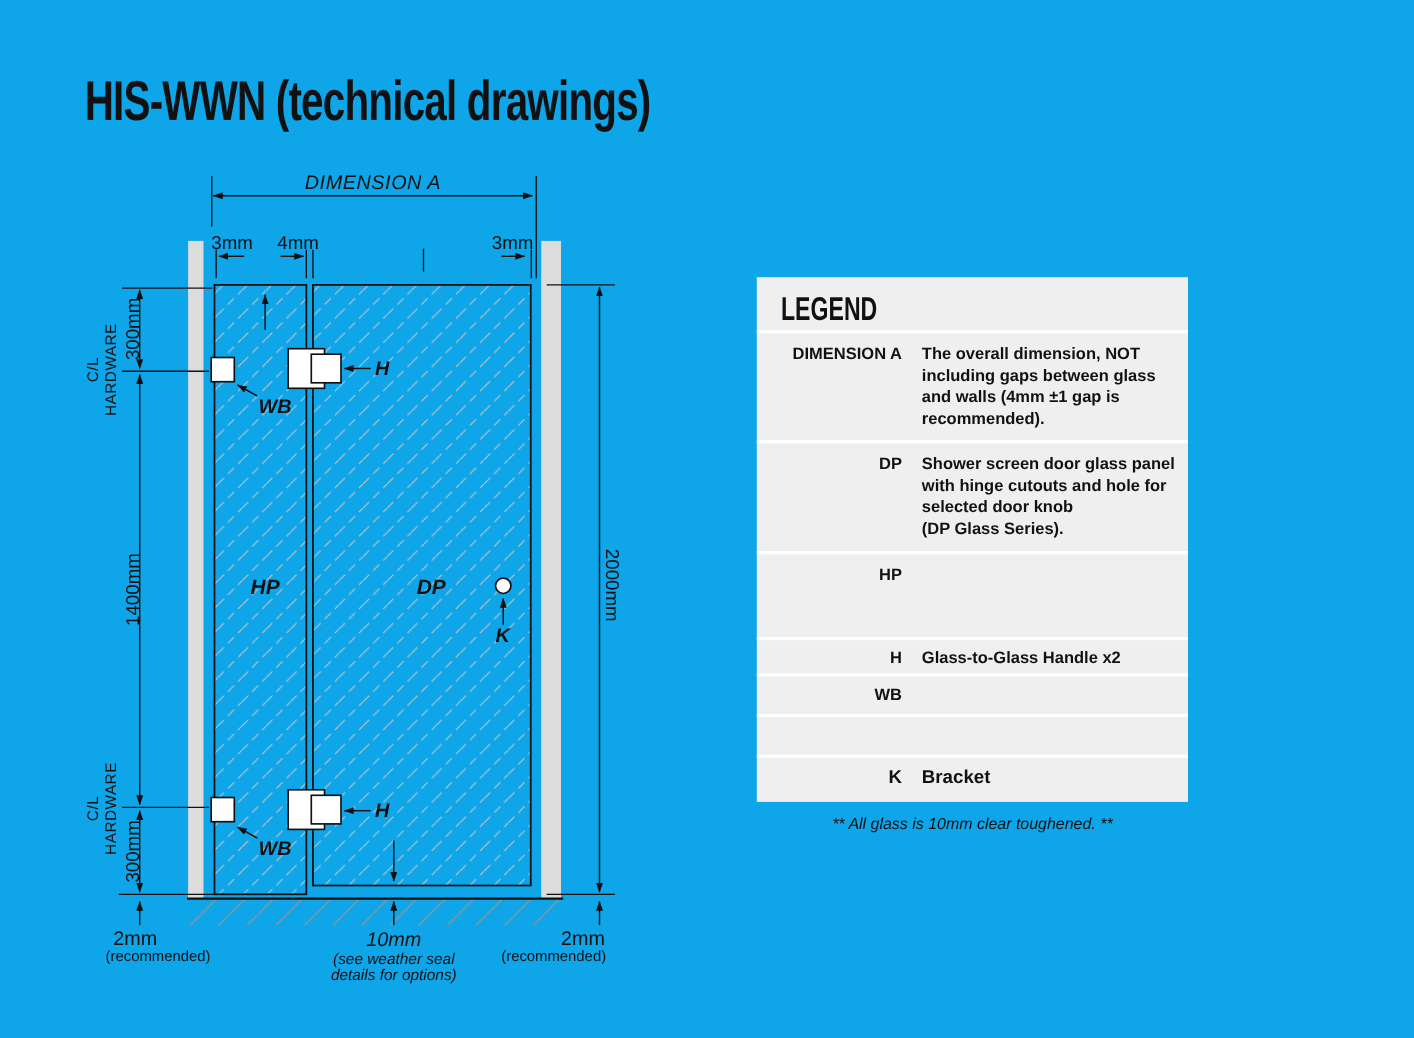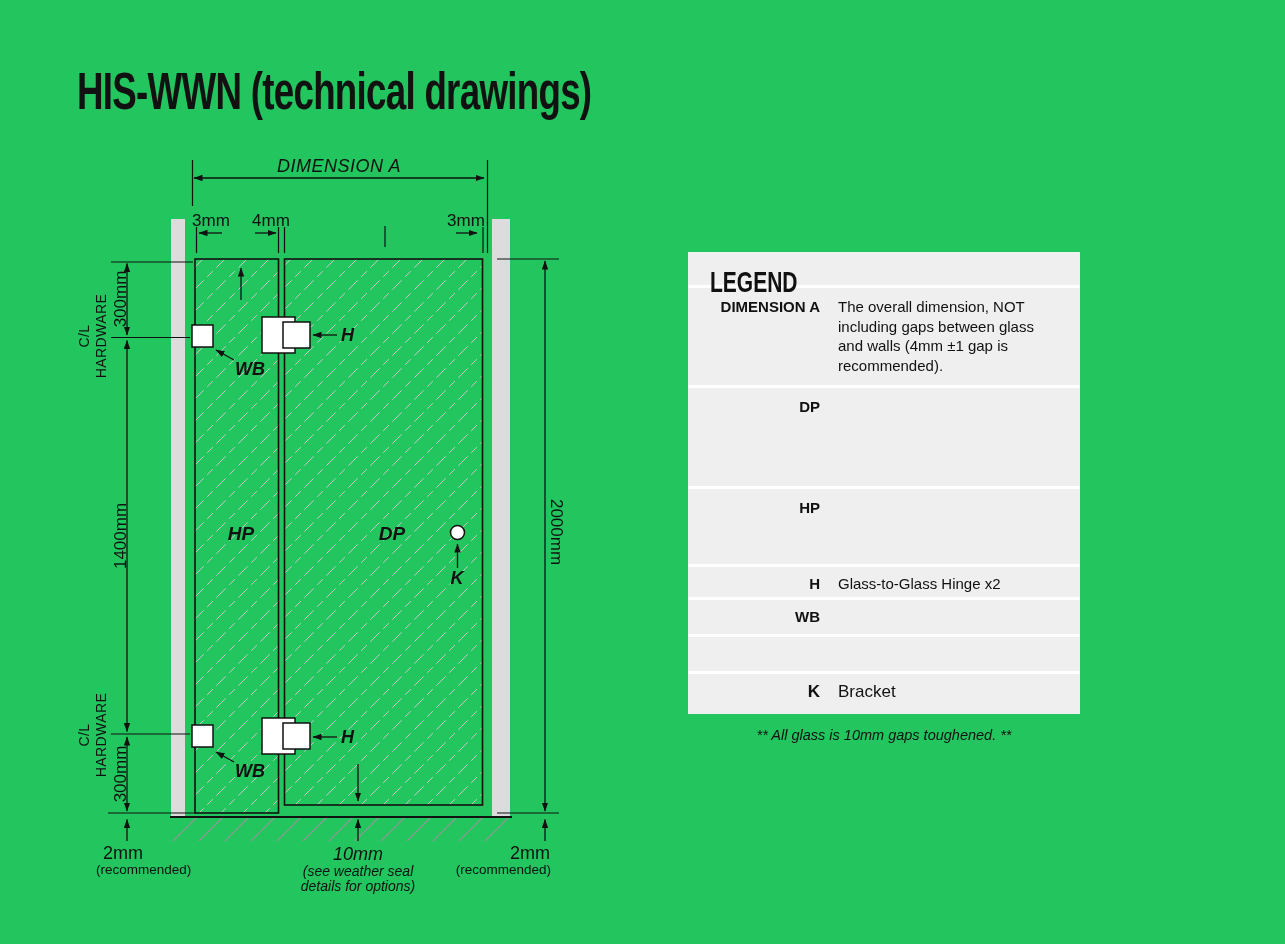--- a/index.html
+++ b/index.html
@@ -1,39 +1,39 @@
 <!DOCTYPE html>
 <html><head>
 <meta charset="utf-8">
 <style>
   html,body{margin:0;padding:0;background:#fff;}
-  .page{position:relative;width:1285px;height:944px;background:#22c55e;overflow:hidden;
+  .page{position:relative;width:1285px;height:944px;background:#0ea5e9;overflow:hidden;
         font-family:"Liberation Sans",sans-serif;color:#111;}
   .title{position:absolute;left:77px;top:62px;font-size:51px;font-weight:bold;
          letter-spacing:-1px;white-space:nowrap;}
   .title .squeeze{display:inline-block;transform:scaleX(0.72);transform-origin:left top;}
   svg text{font-family:"Liberation Sans",sans-serif;fill:#111;}
   .dimtxt{font-size:17px;}
   .dimtxt-i{font-size:18px;font-style:italic;}
   .small-i{font-size:14px;font-style:italic;}
   .small-r{font-size:13.5px;}
   .big{font-size:18px;}
   .cltxt{font-size:14px;letter-spacing:0.4px;}
   .plabel{font-size:19px;font-weight:bold;font-style:italic;}
   .hlabel{font-size:18px;font-weight:bold;font-style:italic;}
   
   .legend{position:absolute;left:688px;top:252px;width:392px;}
   .legend-box{background:#efefef;width:392px;}
-  .legend-header{height:33px;box-sizing:border-box;padding:13px 0 0 22px;}
+  .legend-header{height:48px;box-sizing:border-box;padding:13px 0 0 22px;}
   .legend-header .squeeze{display:inline-block;font-size:30px;font-weight:bold;
         transform:scaleX(0.70);transform-origin:left top;white-space:nowrap;}
   .lrow{display:flex;border-top:3px solid #fff;box-sizing:border-box;
         padding-top:9px;font-size:15px;line-height:19.5px;}
   .lkey{width:132px;flex:none;text-align:right;font-weight:bold;}
-  .ldesc{margin-left:18px;white-space:pre;}
+  .ldesc{margin-left:18px;white-space:pre;font-weight:bold;}
   .r0{min-height:100px;} .r1{min-height:101px;} .r2{min-height:78px;}
   .r3{min-height:33px;padding-top:7px;} .r4{min-height:37px;padding-top:7px;}
   .r5{min-height:37px;} .r6{min-height:43px;padding-top:8px;font-size:17px;}
   .legend-footnote{margin-top:13px;text-align:center;font-size:14.5px;font-style:italic;}
 </style>
 </head>
 <body>
 
 <div class="page">
 
@@ -167,36 +167,40 @@
       </div>
       <div class="lrow r0">
         <div class="lkey">DIMENSION A</div>
         <div class="ldesc">The overall dimension, NOT
 including gaps between glass
 and walls (4mm ±1 gap is
 recommended).</div>
       </div>
       <div class="lrow r1">
         <div class="lkey">DP</div>
+        <div class="ldesc">Shower screen door glass panel
+with hinge cutouts and hole for
+selected door knob
+(DP Glass Series).</div>
       </div>
       <div class="lrow r2">
         <div class="lkey">HP</div>
       </div>
       <div class="lrow r3">
         <div class="lkey">H</div>
-        <div class="ldesc">Glass-to-Glass Hinge x2</div>
+        <div class="ldesc">Glass-to-Glass Handle x2</div>
       </div>
       <div class="lrow r4">
         <div class="lkey">WB</div>
       </div>
       <div class="lrow r5">
         <div class="lkey"></div>
         <div class="ldesc"></div>
       </div>
       <div class="lrow r6">
         <div class="lkey">K</div>
         <div class="ldesc">Bracket</div>
       </div>
     </div>
-    <div class="legend-footnote">** All glass is 10mm gaps toughened. **</div>
+    <div class="legend-footnote">** All glass is 10mm clear toughened. **</div>
   </div>
 
 </div>
 
 </body></html>

